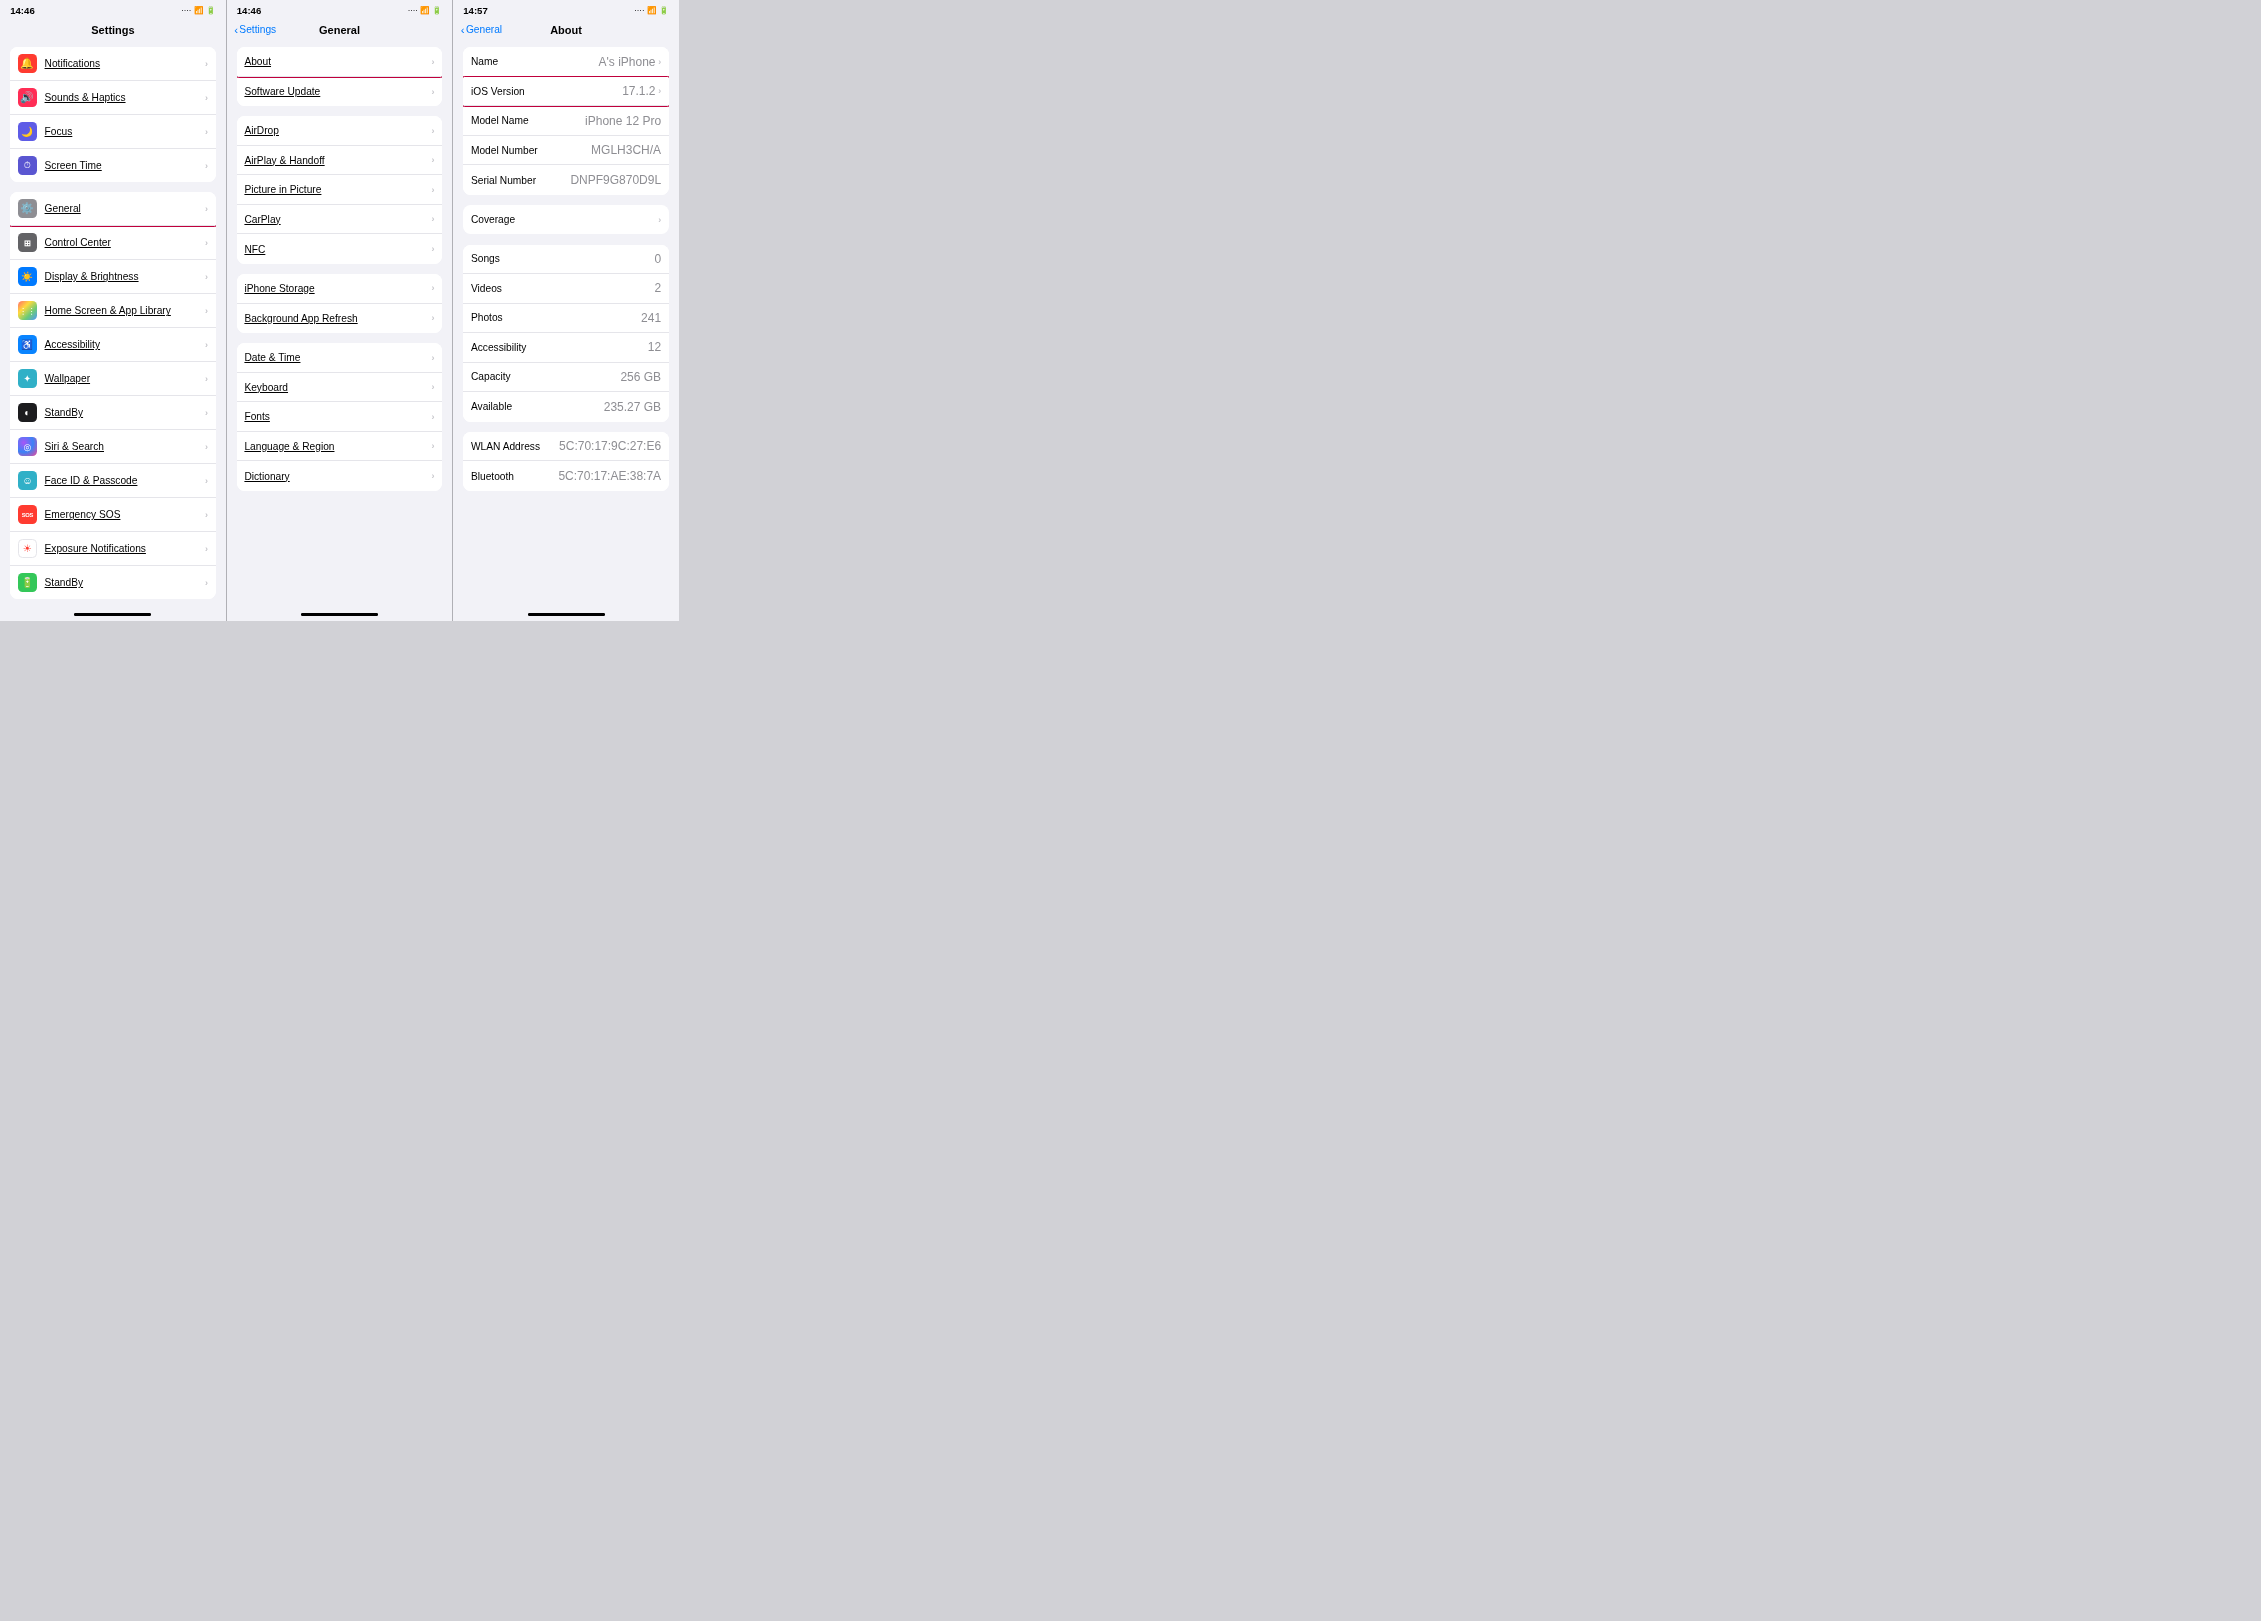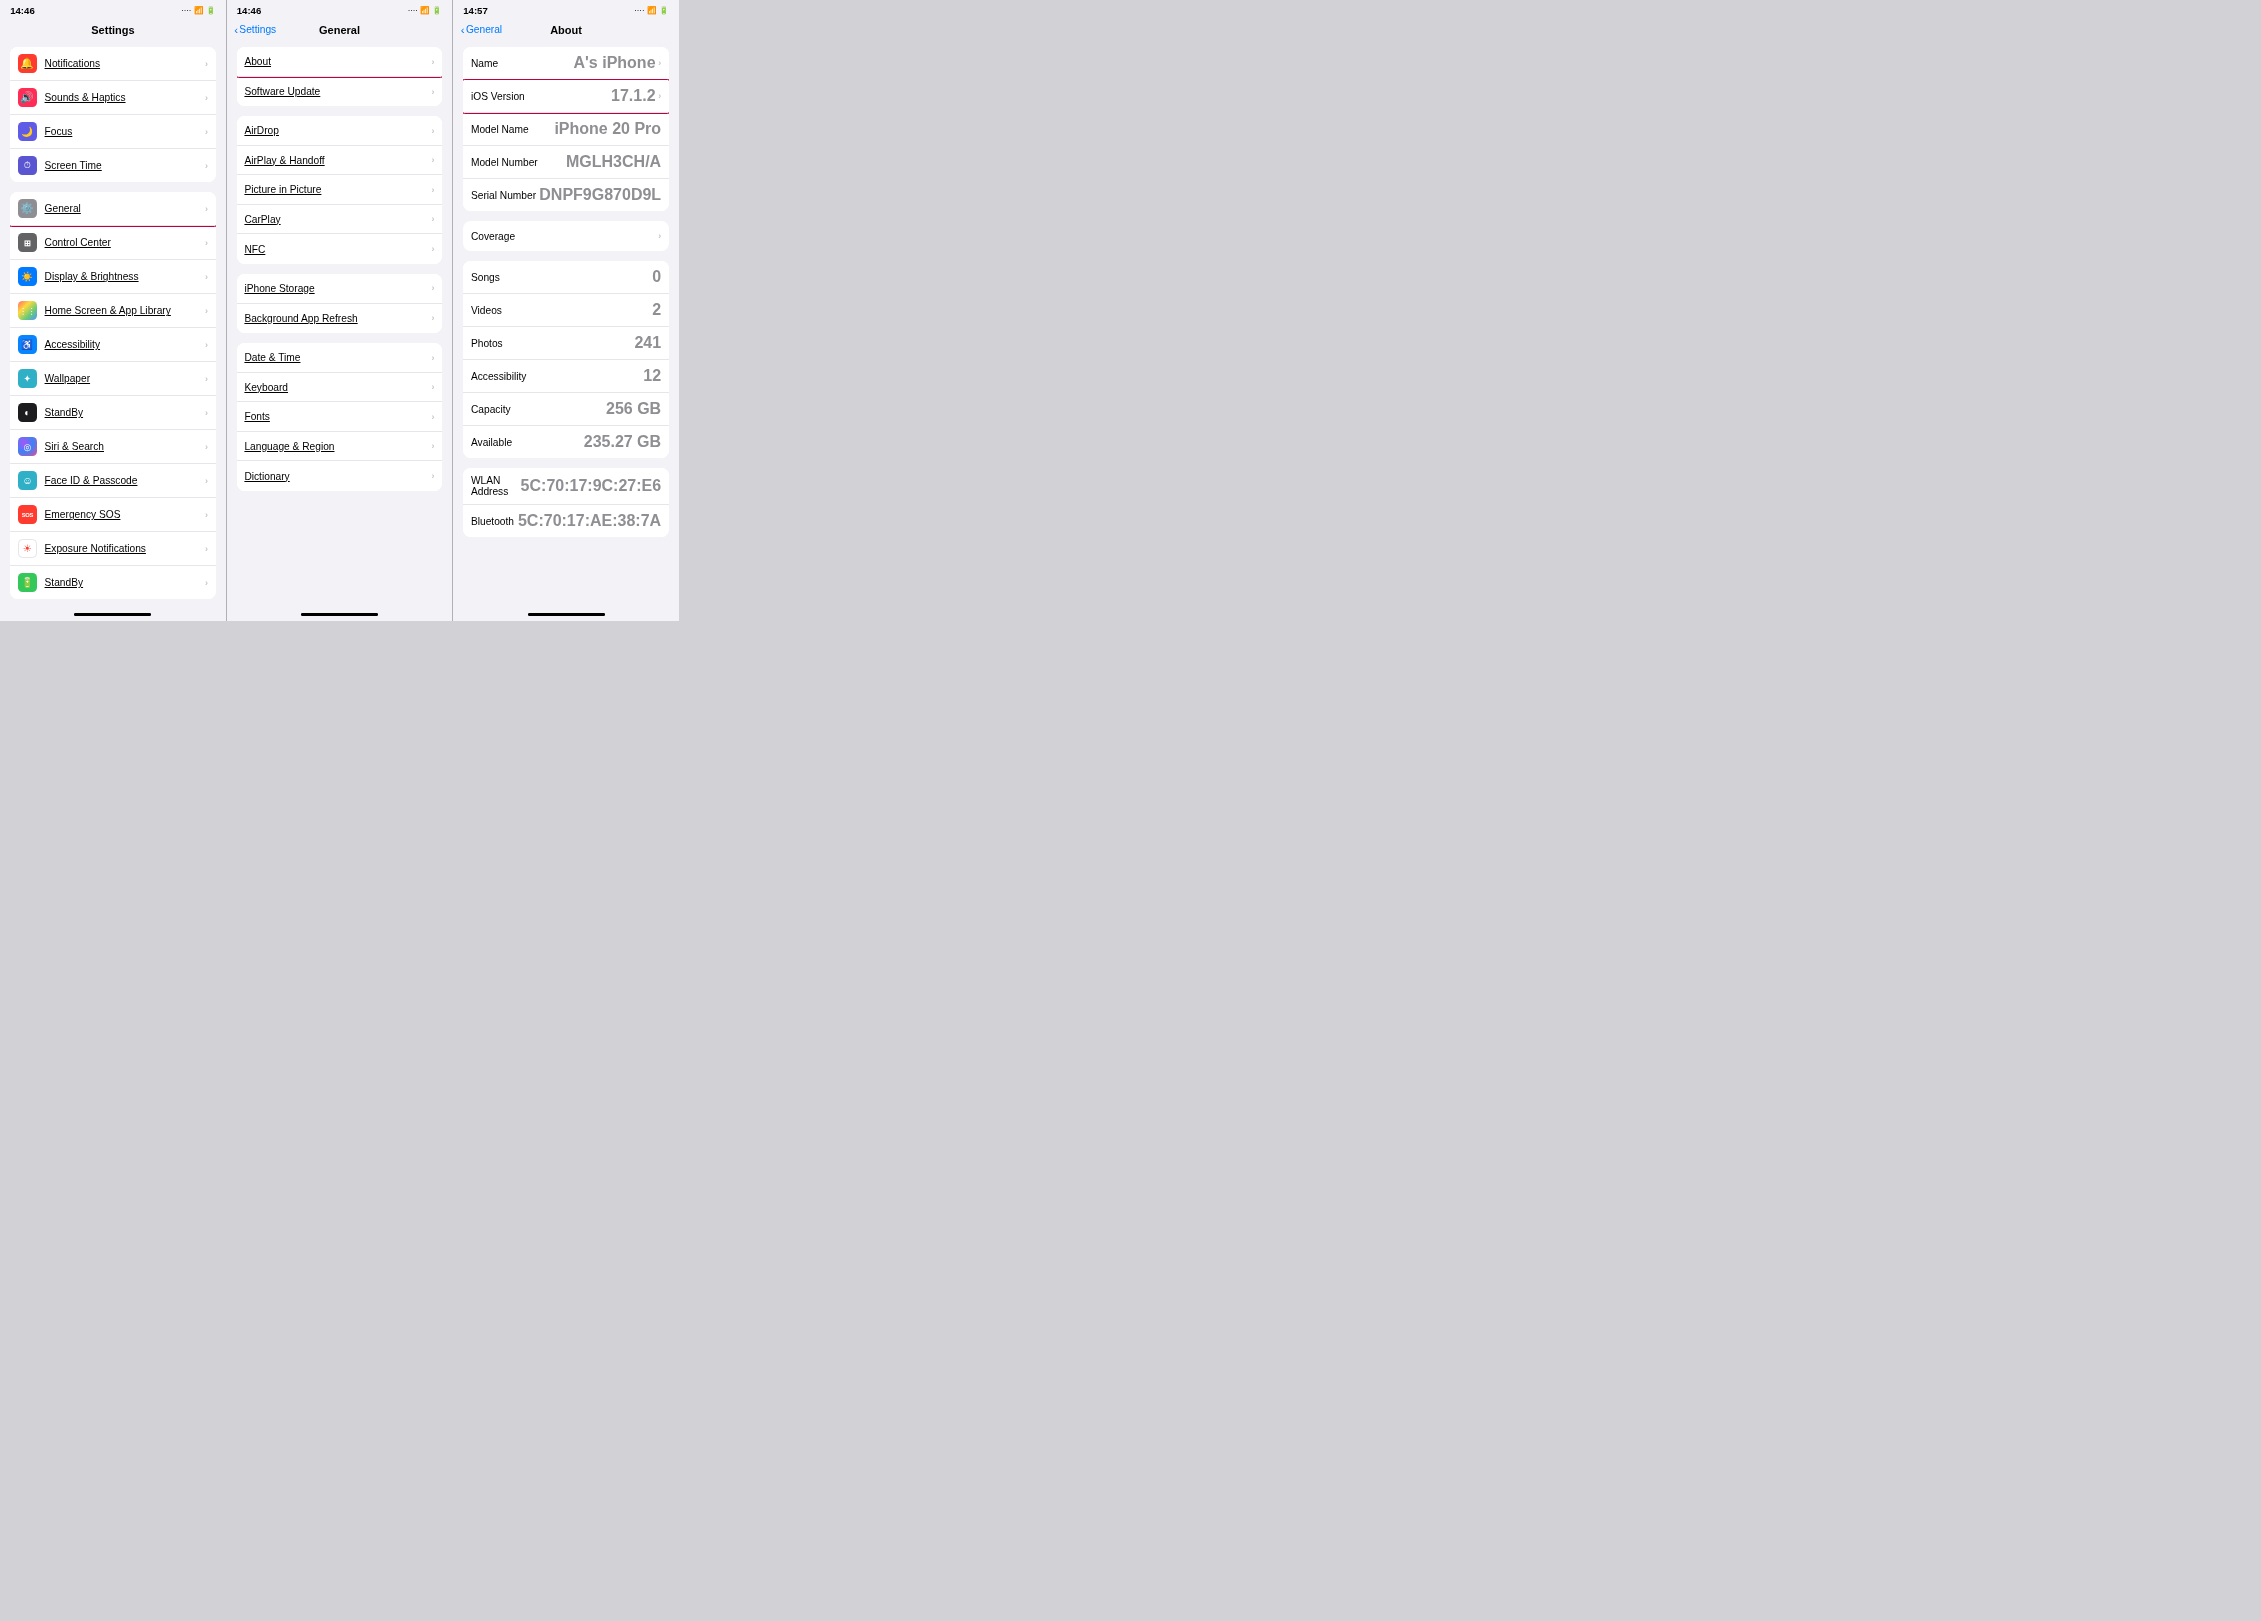--- a/index.html
+++ b/index.html
@@ -154,23 +154,22 @@
     .about-label {
       font-size: 10.2px;
       color: #000;
     }
     .about-value-wrap {
       display: flex;
       align-items: center;
       gap: 2.6px;
     }
     .about-value {
-      font-size: 16px;
+      font-size: 12px;
       color: #8e8e93;
-      font-weight: bold;
     }
 
     
     .ic-red { background: #ff3b30; }
     .ic-red2 { background: #ff2d55; }
     .ic-purple { background: #5e5ce6; }
     .ic-indigo { background: #5a56d1; }
     .ic-gray { background: #8e8e93; }
     .ic-gray2 { background: #636366; }
     .ic-blue { background: #007aff; }
@@ -426,21 +425,21 @@
       </div>
       <div class="about-row highlighted">
         <span class="about-label">iOS Version</span>
         <div class="about-value-wrap">
           <span class="about-value">17.1.2</span>
           <span class="row-chevron">›</span>
         </div>
       </div>
       <div class="about-row">
         <span class="about-label">Model Name</span>
-        <span class="about-value">iPhone 20 Pro</span>
+        <span class="about-value">iPhone 12 Pro</span>
       </div>
       <div class="about-row">
         <span class="about-label">Model Number</span>
         <span class="about-value">MGLH3CH/A</span>
       </div>
       <div class="about-row">
         <span class="about-label">Serial Number</span>
         <span class="about-value">DNPF9G870D9L</span>
       </div>
     </div>

